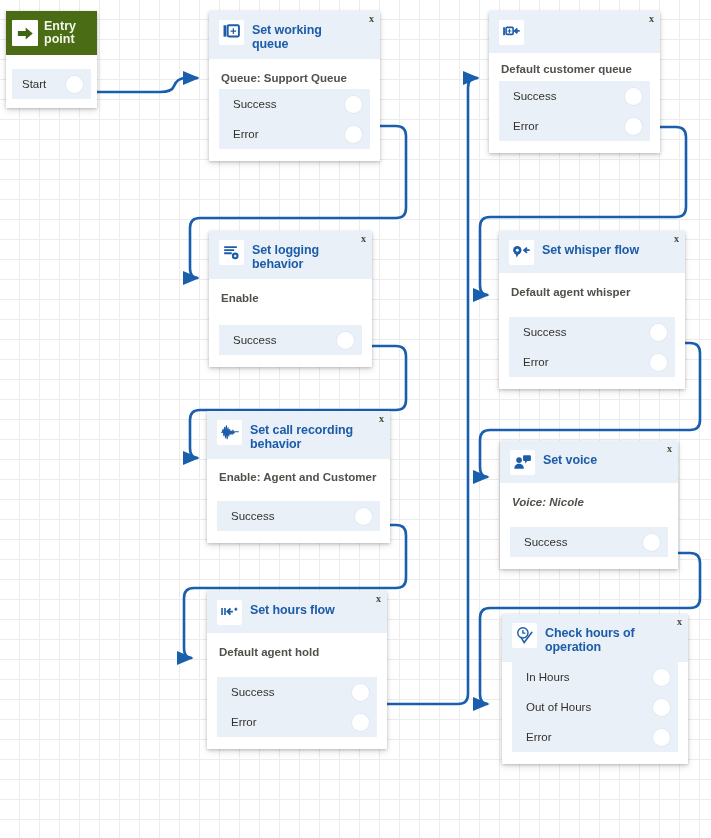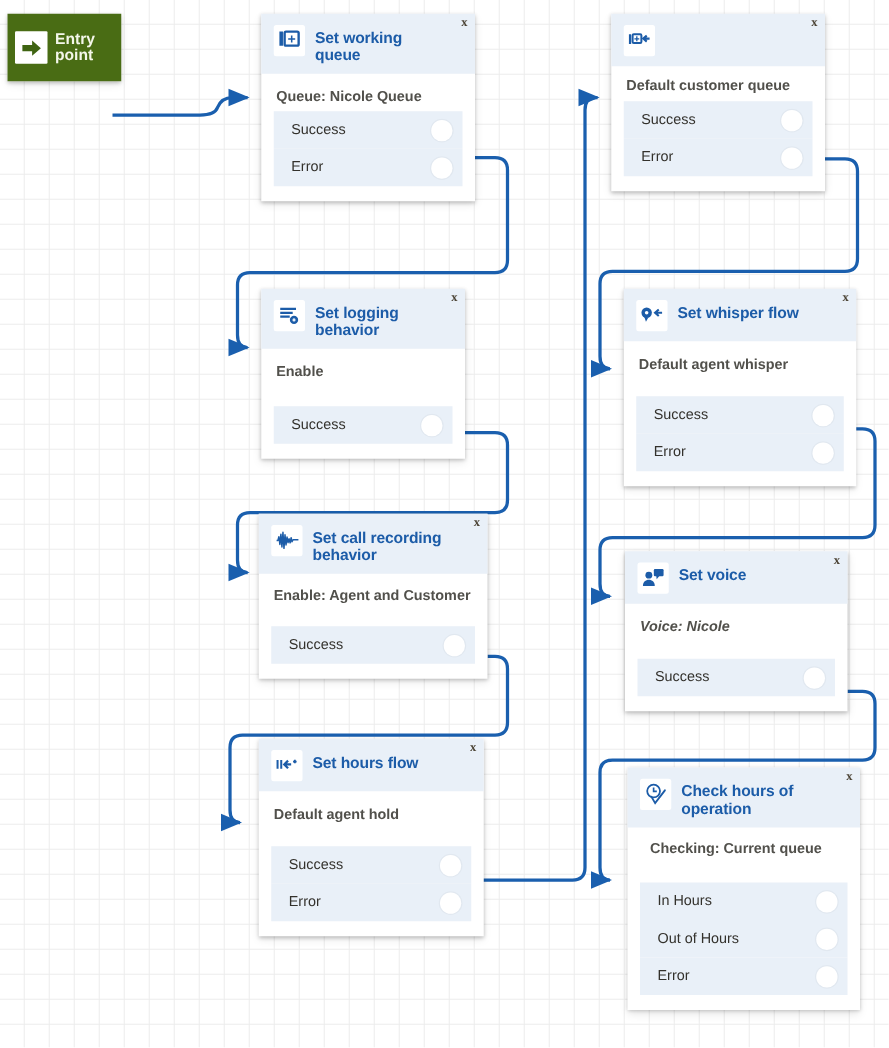--- a/index.html
+++ b/index.html
@@ -102,21 +102,21 @@
   
   #entry-point {
     left: 6px; top: 11px;
     width: 91px;
   }
   .entry-header {
     background: #496c14;
     display: flex;
     align-items: center;
     padding: 6px 6px;
-    height: 54px;
+    height: 44px;
   }
   .entry-icon {
     width: 26px; height: 26px;
     background: #ffffff;
     flex: 0 0 26px;
     display: flex; align-items: center; justify-content: center;
     margin-right: 6px;
     border-radius: 1px;
   }
   .entry-title {
@@ -161,36 +161,42 @@
 
   <div class="node" id="entry-point">
     <div class="entry-header">
       <span class="entry-icon">
         <svg width="19" height="19" viewBox="0 0 20 20">
           <path d="M2 7.3 h8.2 V3.6 L17.6 10 l-7.4 6.4 V12.7 H2 Z" fill="#3f6412"></path>
         </svg>
       </span>
       <span class="entry-title">Entry point</span>
     </div>
+    <div class="entry-ports">
+      <div class="port">
+        <span class="port-label">Start</span>
+        <span class="port-dot"></span>
+      </div>
+    </div>
   </div>
 
   <div class="node" style="left:209px; top:11px; width:171px;">
     <div class="node-header">
       <span class="node-icon">
         <svg width="19" height="19" viewBox="0 0 20 20">
           <path d="M1.6 2.4 h3 v12 h-3 z" fill="#1c5ca8"></path>
           <rect x="6" y="2.4" width="11.8" height="11.8" rx="1.2" fill="none" stroke="#1c5ca8" stroke-width="2"></rect>
           <path d="M11.3 5.6 h1.3 v2.3 h2.3 v1.3 h-2.3 v2.3 h-1.3 v-2.3 h-2.3 v-1.3 h2.3 z" fill="#1c5ca8"></path>
         </svg>
       </span>
       <span class="node-title">Set working queue</span>
       <span class="node-close">x</span>
     </div>
     <div class="node-body">
-      <div class="node-subtitle">Queue: Nicole Queue</div>
+      <div class="node-subtitle">Queue: Support Queue</div>
     </div>
     <div class="ports">
       <div class="port">
         <span class="port-label">Success</span>
         <span class="port-dot"></span>
       </div>
       <div class="port">
         <span class="port-label">Error</span>
         <span class="port-dot"></span>
       </div>
@@ -352,23 +358,20 @@
       <span class="node-icon">
         <svg width="19" height="19" viewBox="0 0 20 20">
           <circle cx="8.3" cy="7.2" r="5.4" fill="none" stroke="#1c5ca8" stroke-width="1.5"></circle>
           <path d="M8.3 4.2 v3.3 h2.7" stroke="#1c5ca8" stroke-width="1.4" fill="none"></path>
           <path d="M6.4 11.9 L9.6 17.4 L17.8 6.6" stroke="#1c5ca8" stroke-width="1.6" fill="none" stroke-linecap="round"></path>
         </svg>
       </span>
       <span class="node-title">Check hours of operation</span>
       <span class="node-close">x</span>
     </div>
-    <div class="node-body" style="min-height:44px; padding-top:10px; padding-left:18px;">
-      <div class="node-subtitle">Checking: Current queue</div>
-    </div>
     <div class="ports">
       <div class="port">
         <span class="port-label">In Hours</span>
         <span class="port-dot"></span>
       </div>
       <div class="port">
         <span class="port-label">Out of Hours</span>
         <span class="port-dot"></span>
       </div>
       <div class="port">

